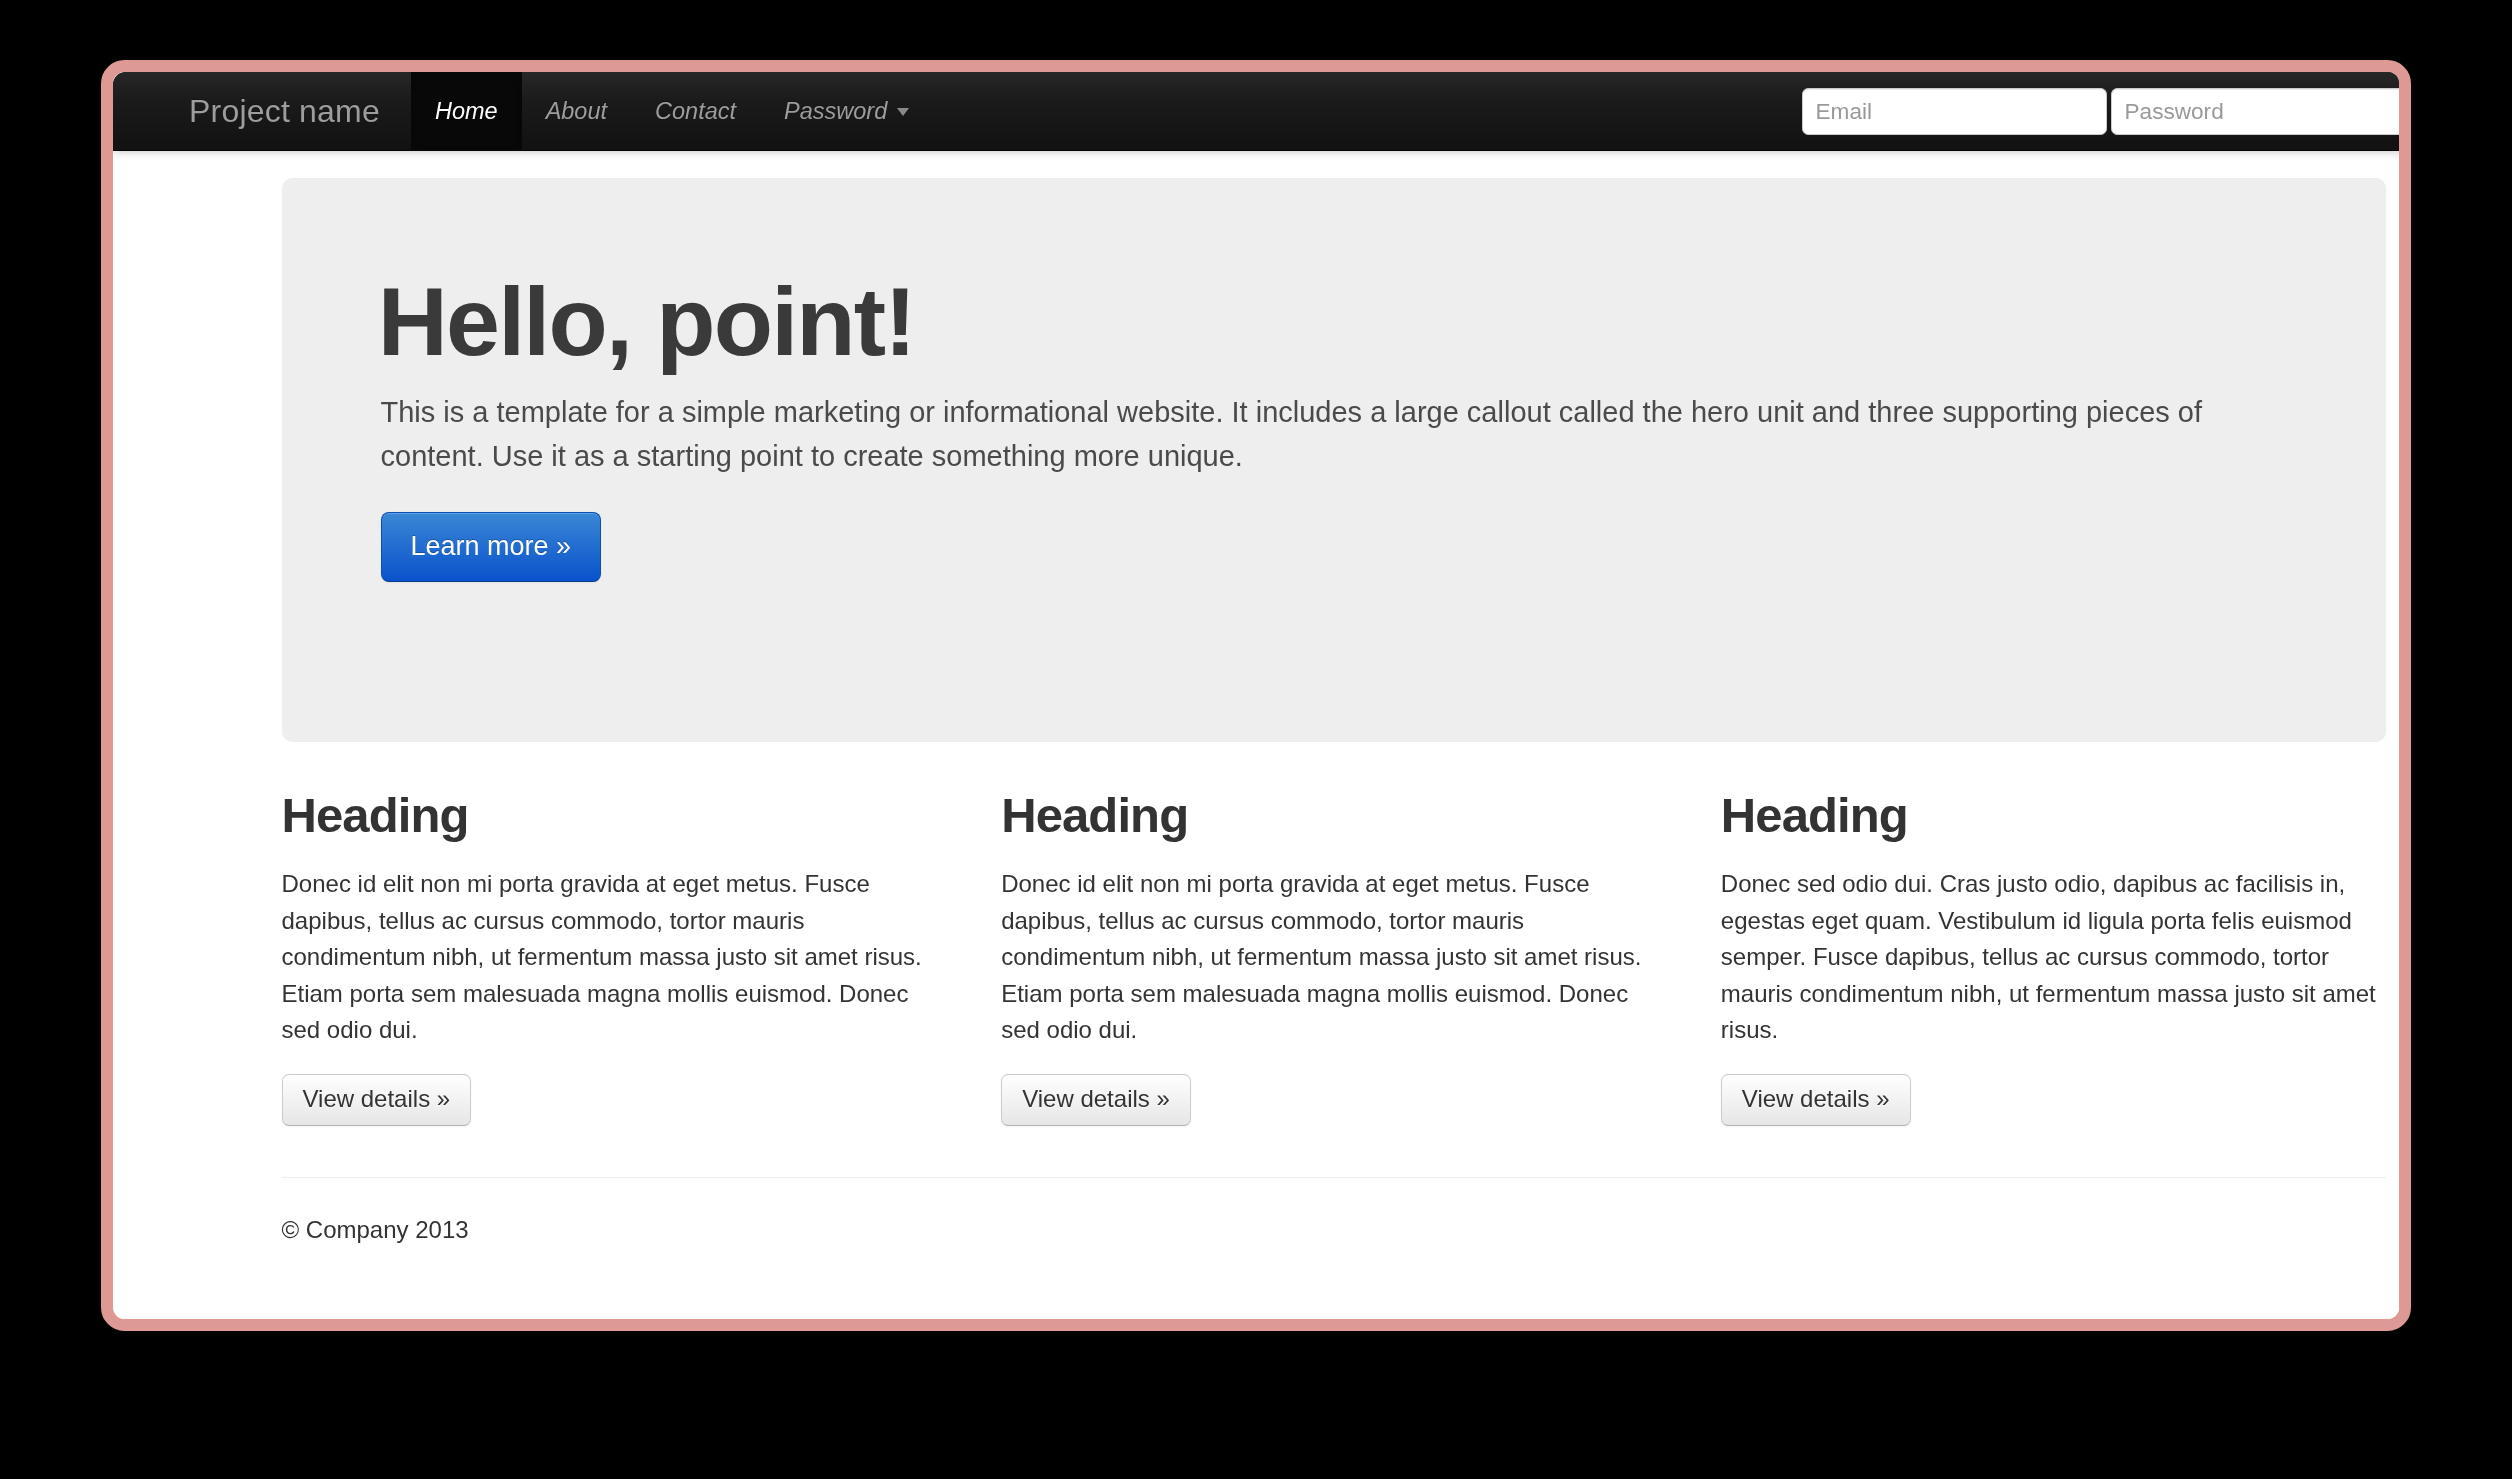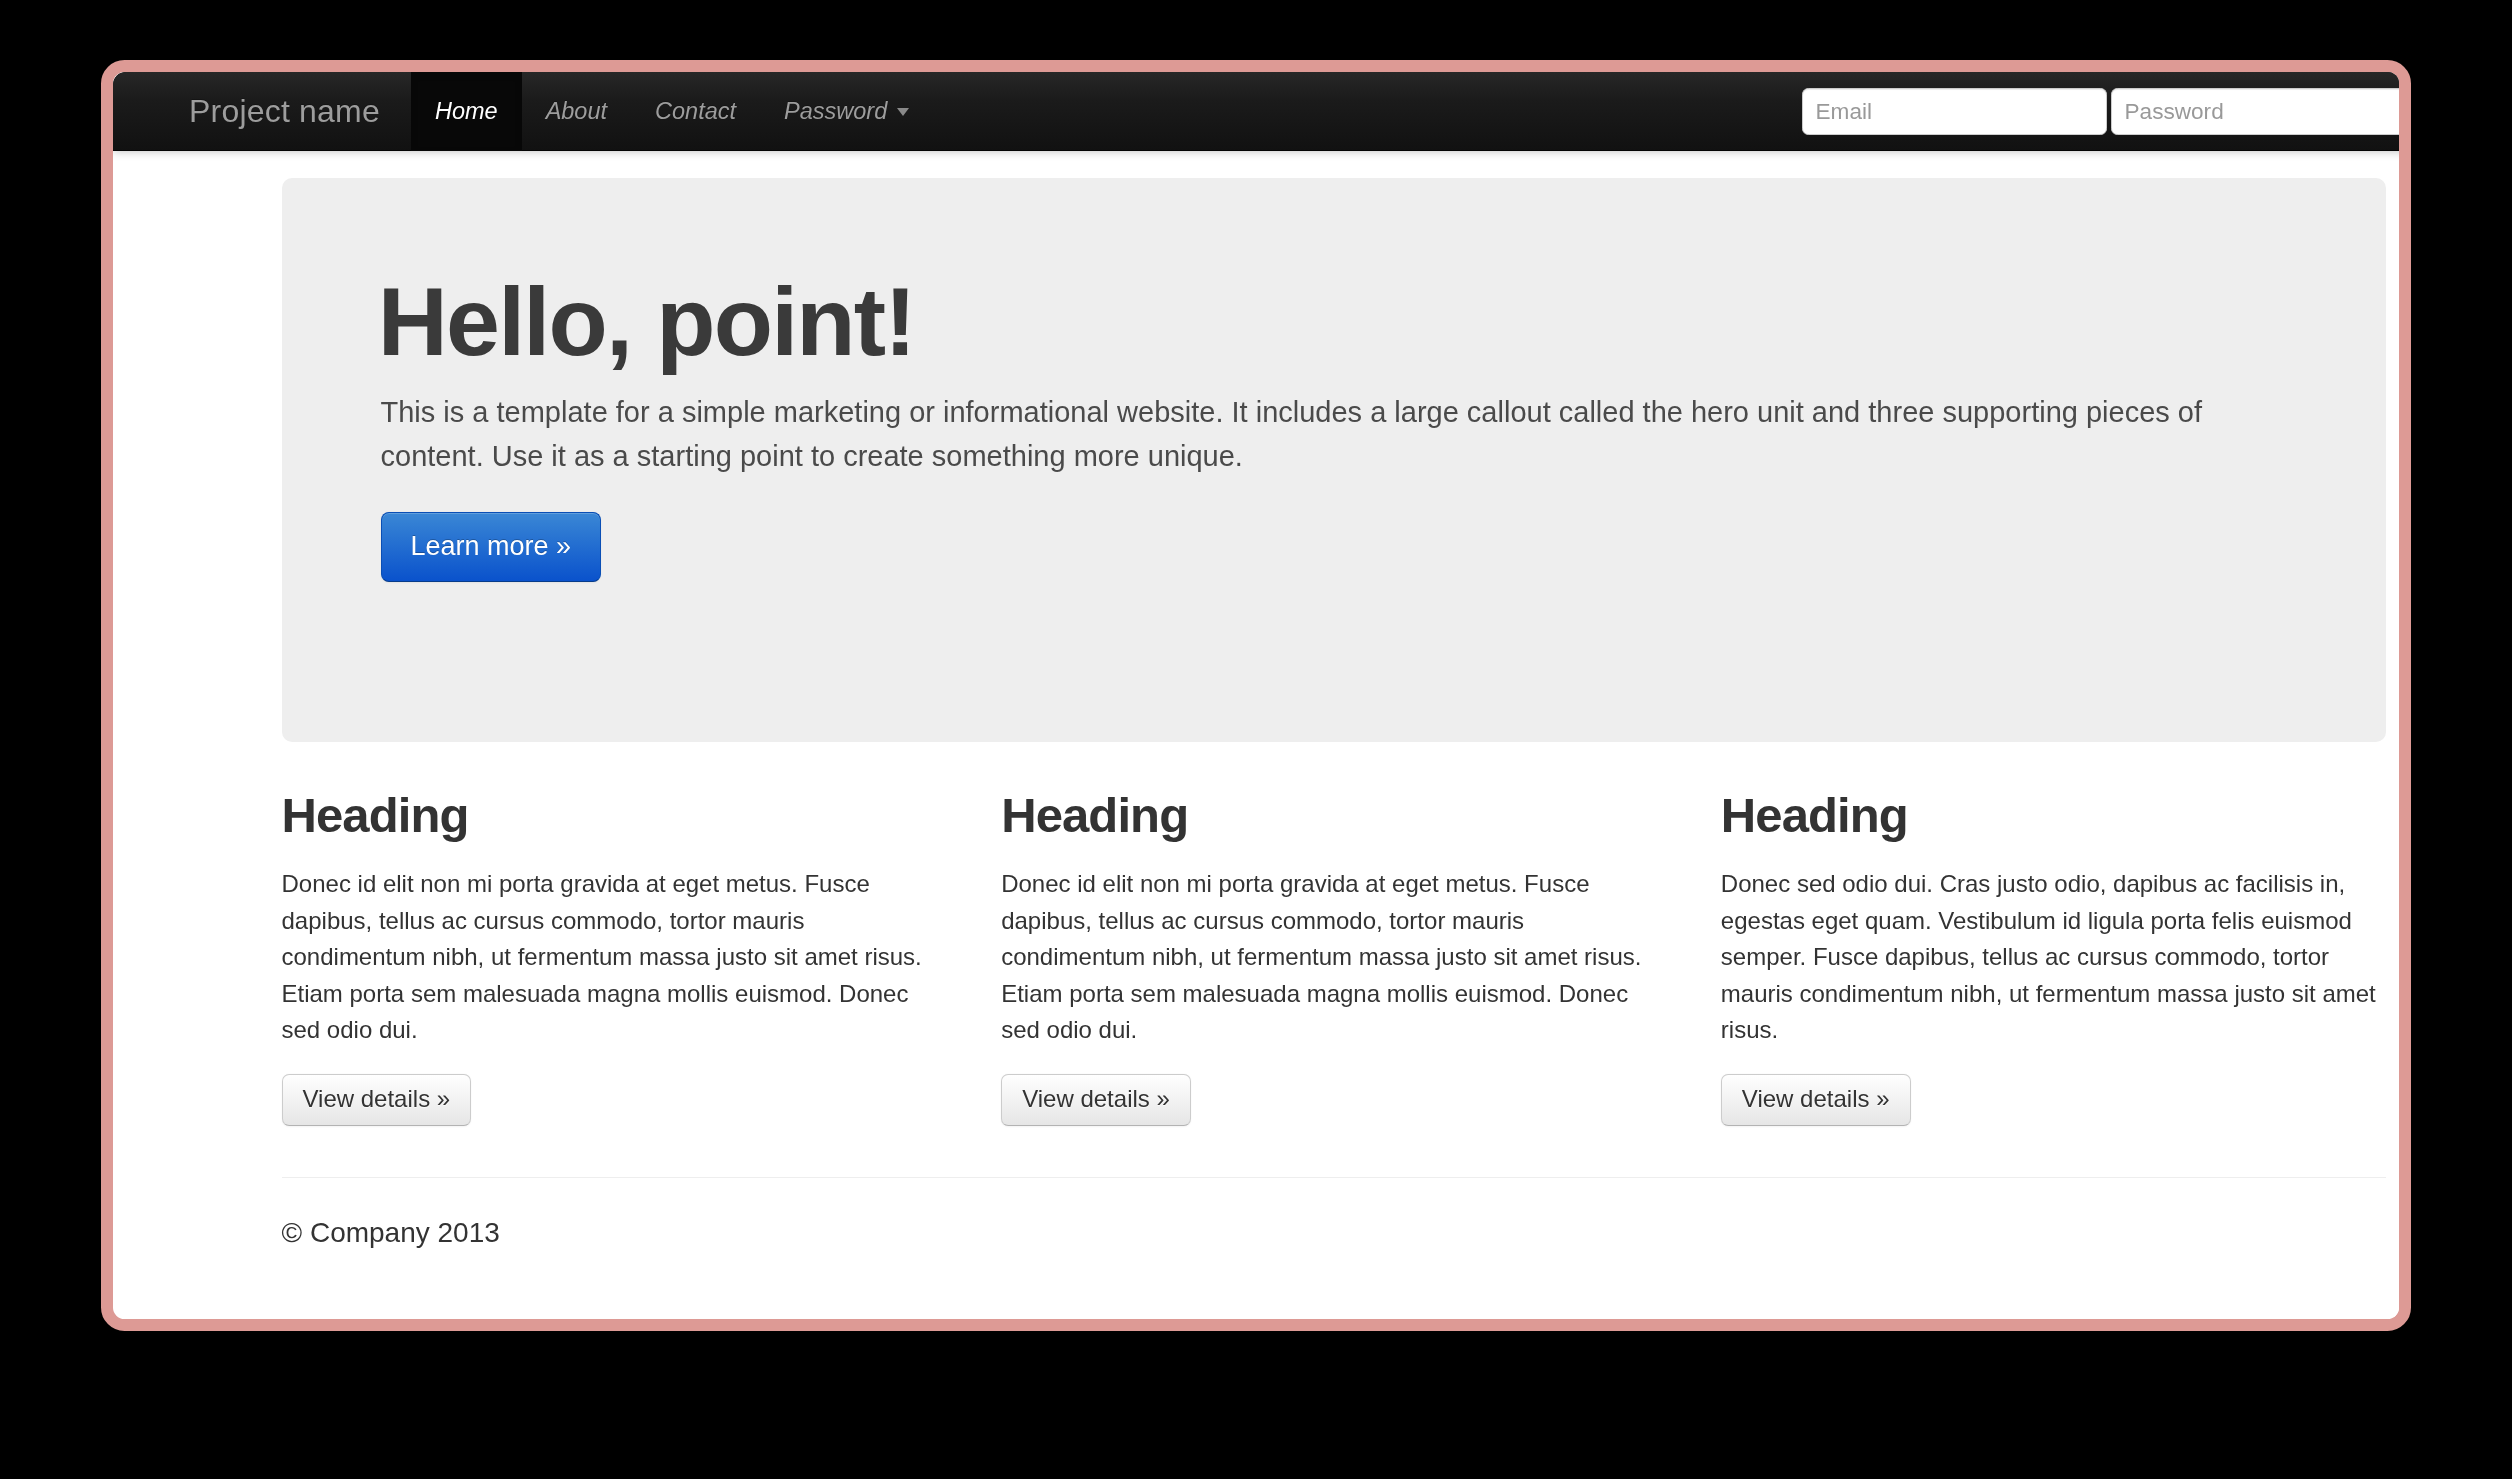--- a/index.html
+++ b/index.html
@@ -242,21 +242,21 @@
   }
 
   
   .footer {
     margin-top: 51px;
     padding-top: 34px;
     border-top: 0.9px solid #eeeeee;
   }
   .footer p {
     margin: 0;
-    font-size: 28px;
+    font-size: 24px;
     line-height: 1.5;
     color: #333333;
   }
 </style>
 </head>
 <body>
 
 <div id="browser-frame">
   <div id="page-root">
 

